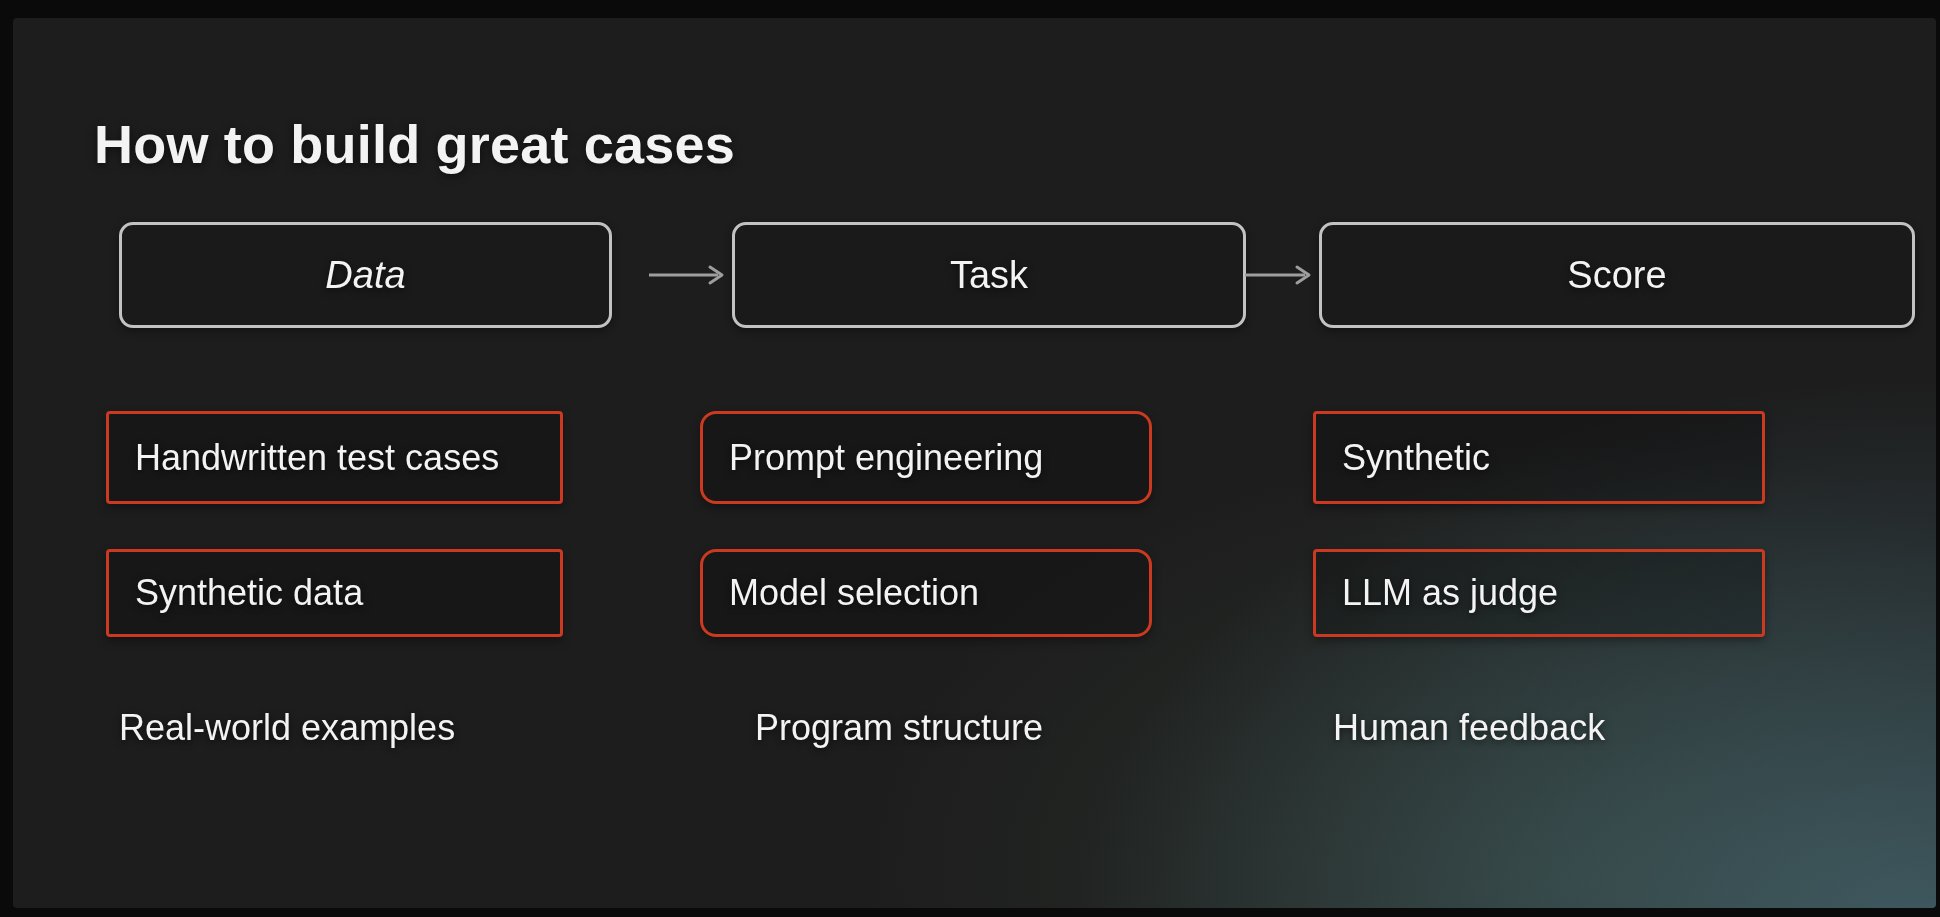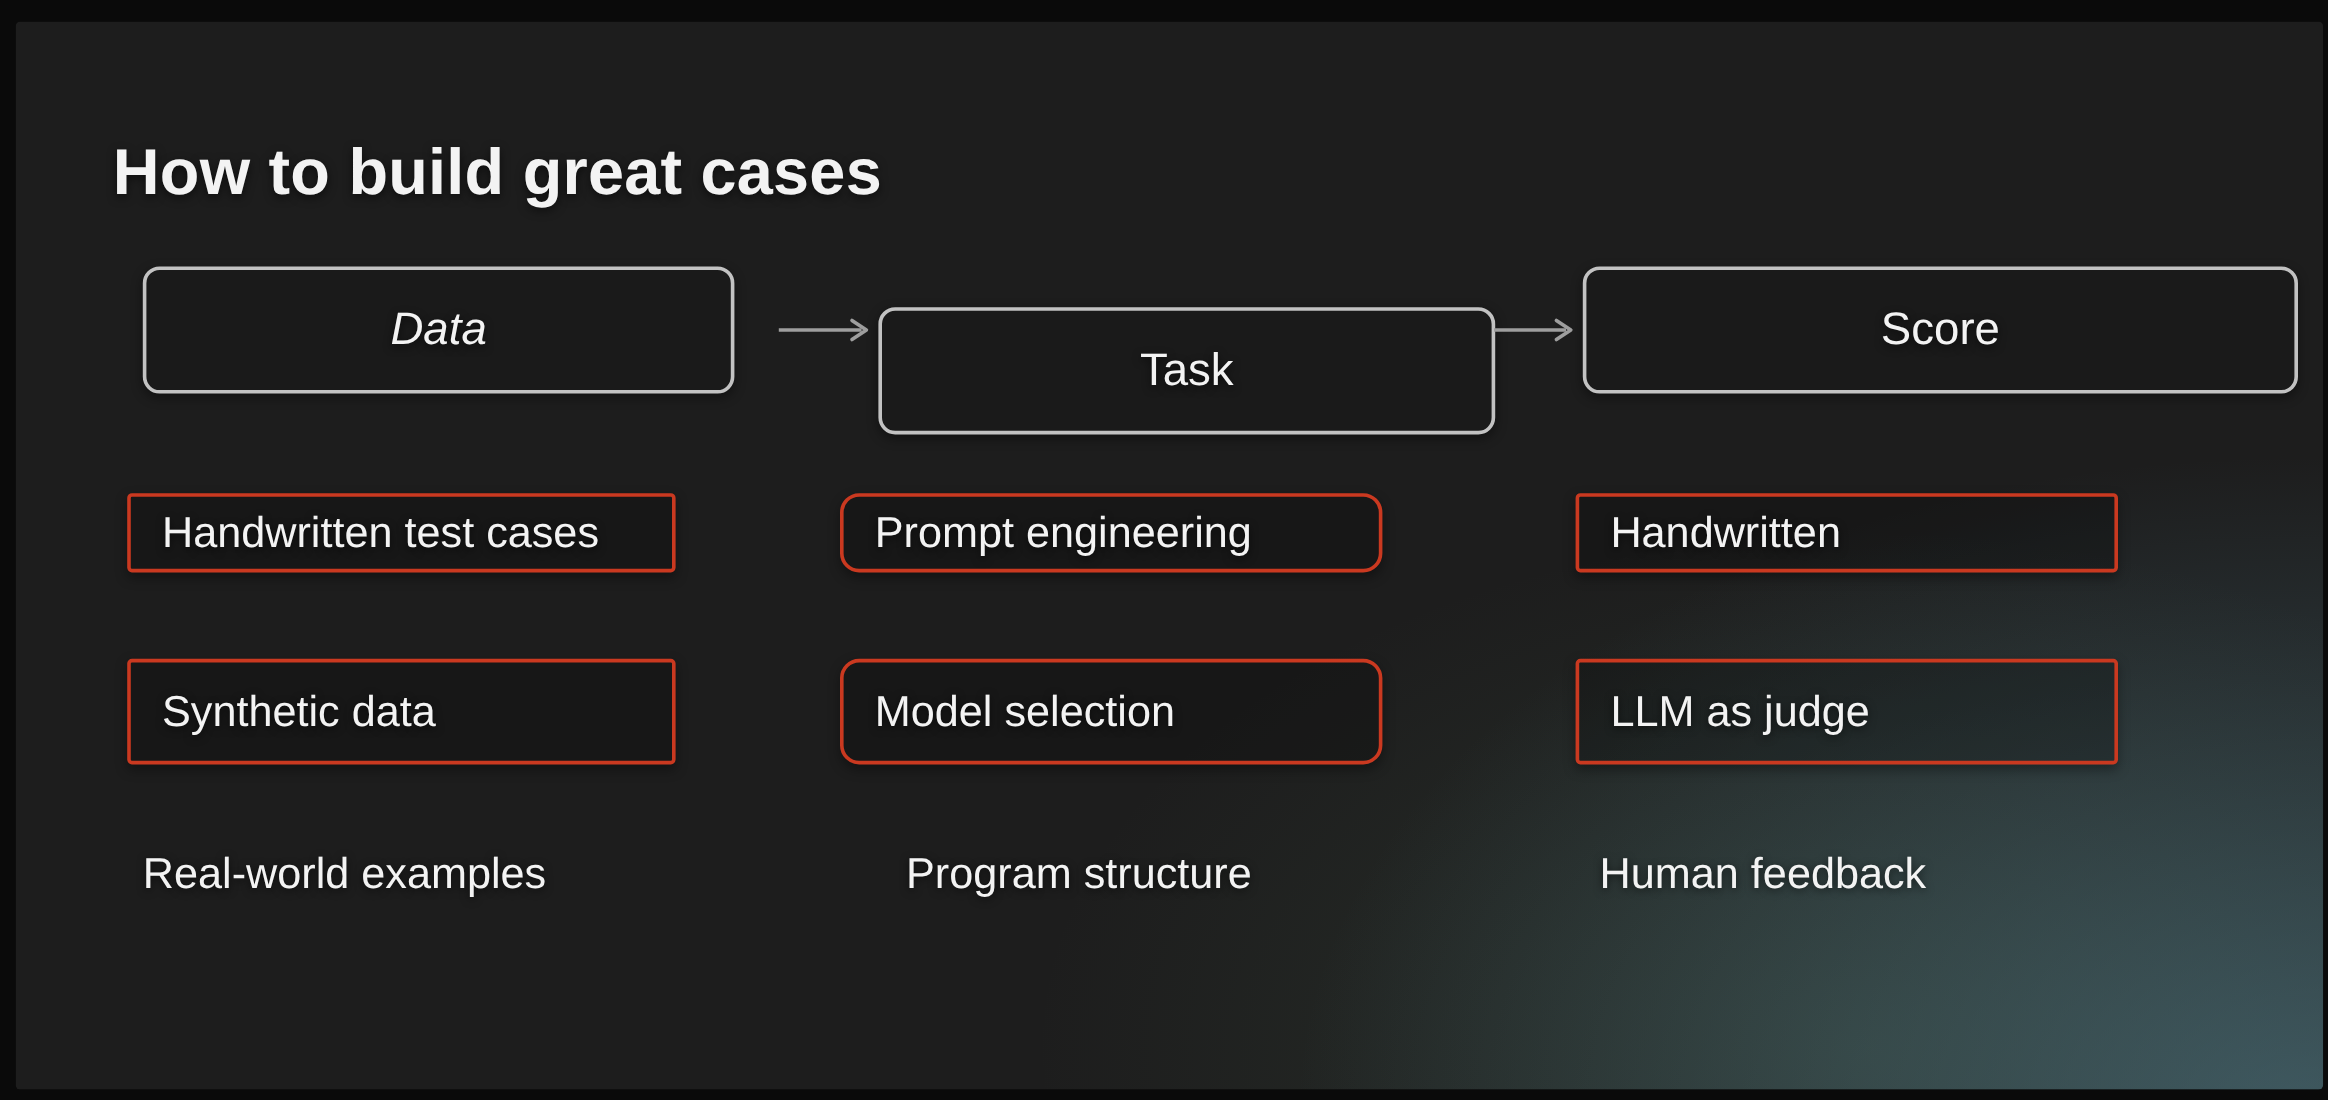--- a/index.html
+++ b/index.html
@@ -33,39 +33,39 @@
     box-sizing:border-box;
     border:3px solid var(--gray-border,#c2c2c2);
     border-radius:14px;
     background:rgba(0,0,0,0.10);
     box-shadow:0 3px 9px rgba(0,0,0,.38);
     display:flex;align-items:center;justify-content:center;
     font-size:38px;font-weight:500;
     text-shadow:0 2px 7px rgba(0,0,0,.6);
   }
   .node-data{left:106px;width:493px;font-style:italic;}
-  .node-task{left:719px;width:514px;margin-top:34px;}
+  .node-task{left:719px;width:514px;}
   .node-score{left:1306px;width:596px;}
   .arrow{position:absolute;top:244px;}
   .arrow-1{left:635px;}
   .arrow-2{left:1231px;}
   .item-box{
     position:absolute;
     box-sizing:border-box;
     border:3.5px solid var(--red-border,#ca3920);
     border-radius:4px;
     background:rgba(0,0,0,0.20);
     box-shadow:0 4px 10px rgba(0,0,0,.35);
     display:flex;align-items:center;
     padding:0 26px;
     font-size:36px;font-weight:500;
     text-shadow:0 2px 7px rgba(0,0,0,.6);
     white-space:nowrap;
   }
-  .row-1{top:393px;height:66px;}
+  .row-1{top:393px;height:93px;}
   .row-2{top:531px;height:88px;}
   .col-1{left:93px;width:457px;}
   .col-2{left:687px;width:452px;border-radius:16px;}
   .col-3{left:1300px;width:452px;}
   .plain-item{
     position:absolute;top:688px;
     font-size:36px;font-weight:400;line-height:44px;
     text-shadow:0 2px 7px rgba(0,0,0,.6);
     white-space:nowrap;
   }
@@ -113,21 +113,21 @@
 
     <div class="item-box row-1 col-2">
       <span>Prompt engineering</span>
     </div>
     <div class="item-box row-2 col-2">
       <span>Model selection</span>
     </div>
     <div class="plain-item plain-2">Program structure</div>
 
     <div class="item-box row-1 col-3">
-      <span>Handwritten</span>
+      <span>Synthetic</span>
     </div>
     <div class="item-box row-2 col-3">
       <span>LLM as judge</span>
     </div>
     <div class="plain-item plain-3">Human feedback</div>
 
   </div>
 </div>
 
 </body></html>

